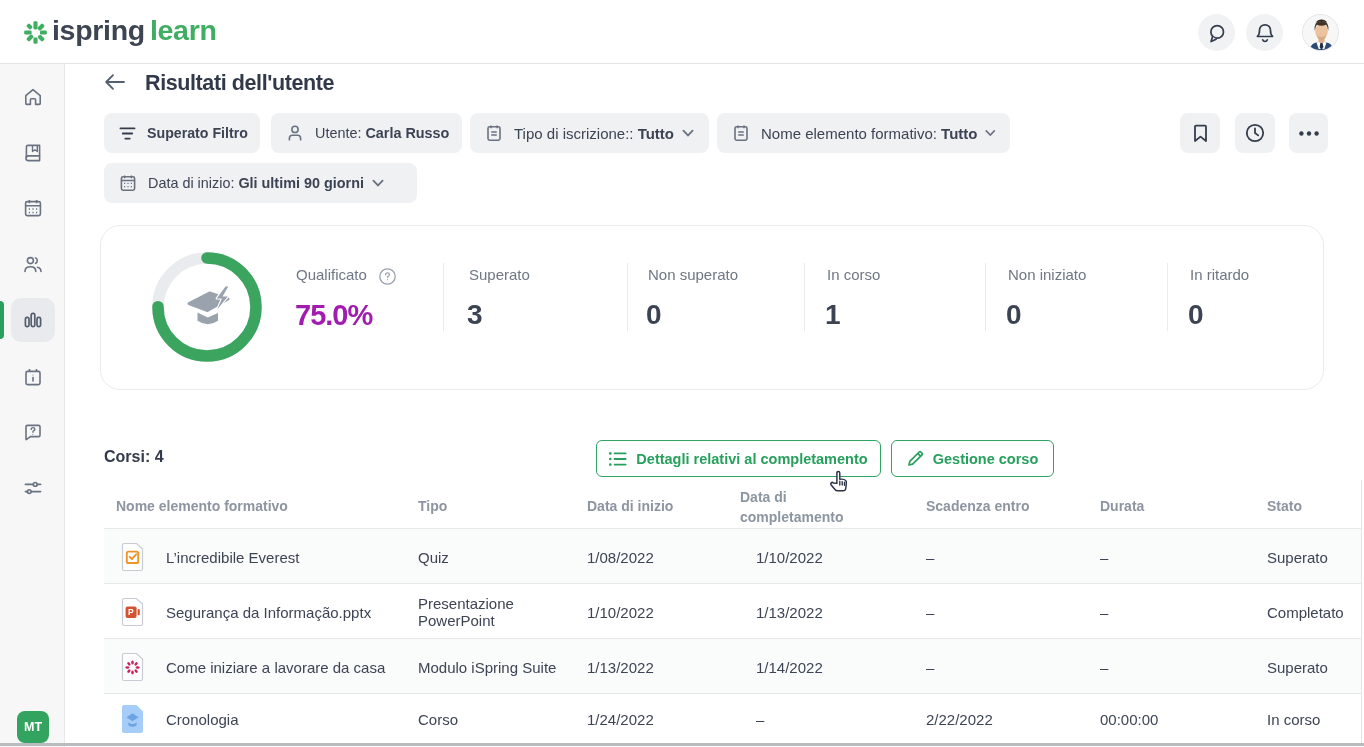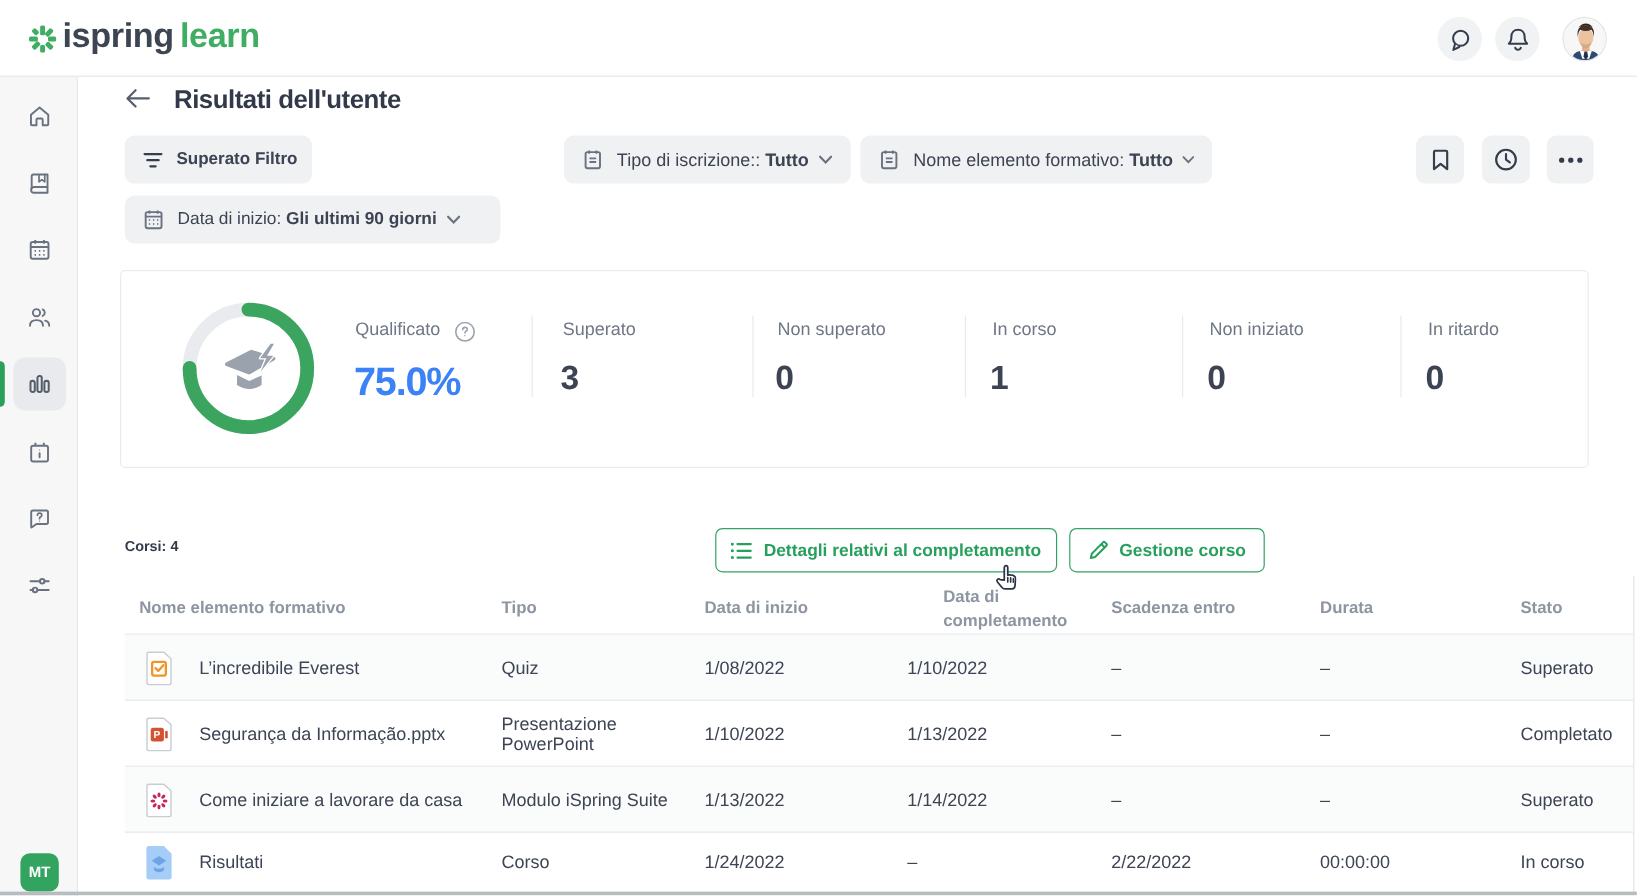--- a/index.html
+++ b/index.html
@@ -19,21 +19,21 @@
     background:#e9eaed; border-radius:10px; }
   
   #content { position:absolute; left:65px; top:64px; width:1299px; height:683px; background:#fff; }
   .chip { position:absolute; height:40px; background:#f0f1f3; border-radius:8px;
     display:flex; align-items:center; color:#3c4353; font-size:15px; white-space:nowrap; }
   .chipic { margin-left:15px; margin-right:11px; flex:none; }
   .b { font-weight:bold; }
   .chev { margin-left:8px; margin-right:14px; }
   
   #card { position:absolute; left:35px; top:161px; width:1224px; height:165px;
-    background:#fff; border:1px solid #e9ebee; border-radius:4px; }
+    background:#fff; border:1px solid #e9ebee; border-radius:20px; }
   .stlabel { position:absolute; top:40px; font-size:15px; color:#6f7785; }
   .stnum { position:absolute; top:73px; font-size:28px; font-weight:bold; color:#3c4352; }
   .stdiv { position:absolute; top:37px; width:1px; height:68px; background:#e8eaee; }
   
   .gbtn { position:absolute; top:376px; height:37px; border:1px solid #30a466;
     border-radius:6px; color:#27a05d; font-size:14.5px; font-weight:bold;
     display:flex; align-items:center; justify-content:center; background:#fff; }
   .gbtn svg { margin-right:9px; }
   
   .th { position:absolute; font-size:14px; font-weight:bold; color:#8d95a1; }
@@ -163,20 +163,27 @@
   <svg class="abs" style="left:39px;top:9px" width="22" height="18" viewBox="0 0 22 18" fill="none" stroke="#555e6d" stroke-width="1.8">
     <path d="M20 9 H2.4 M9 2.2 L2.2 9 L9 15.8" stroke-linecap="round" stroke-linejoin="round"></path>
   </svg>
   <div class="abs" style="left:80px;top:7px;font-size:21.5px;font-weight:bold;color:#323a49;letter-spacing:-0.4px">Risultati dell'utente</div>
 
   <div class="chip" style="left:39px;top:49px;width:156px">
     <svg class="chipic" width="17" height="15" viewBox="0 0 17 15" stroke="#343d4c" stroke-width="1.9" stroke-linecap="round">
         <path d="M1.5 2.4 h14 M3.8 7.5 h9.4 M6.3 12.6 h4.4"></path>
       </svg>
     <span class="b" style="font-size:14.2px">Superato Filtro</span>
+  </div>
+  <div class="chip" style="left:206px;top:49px;width:191px">
+    <svg class="chipic" width="18" height="18" viewBox="0 0 18 18" fill="none" stroke="#6a7280" stroke-width="1.6">
+        <circle cx="9" cy="5.4" r="3.1"></circle>
+        <path d="M3.4 16.4 v-2.2 q0-3 3-3 h5.2 q3 0 3 3 v2.2"></path>
+      </svg>
+    <span style="font-size:14.4px">Utente:&nbsp;<span class="b">Carla Russo</span></span>
   </div>
   <div class="chip" style="left:652px;top:49px;width:293px">
     <svg class="chipic" width="18" height="18" viewBox="0 0 18 18" fill="none" stroke="#6a7280" stroke-width="1.6">
         <rect x="3" y="2.8" width="12" height="13.4" rx="1.6"></rect>
         <path d="M6 1.4 v2.8 M12 1.4 v2.8 M6.2 8 h5.6 M6.2 11 h5.6" stroke-width="1.5"></path>
       </svg>
     <span>Nome elemento formativo:&nbsp;<span class="b">Tutto</span></span>
     <svg class="chev" width="12" height="8" viewBox="0 0 12 8" fill="none" stroke="#6a7280" stroke-width="1.8">
         <path d="M1.4 1.6 L6 6.4 L10.6 1.6" stroke-linecap="round"></path>
       </svg>
@@ -236,39 +243,39 @@
       </g>
       <path d="M76.5 37.5 l-8.8 12 h5.2 l-4.6 11 10.4-13 h-5.2 l5.8-10 z" fill="#9aa2ae" stroke="#fff" stroke-width="2.2" stroke-linejoin="round"></path>
       <path d="M76.5 37.5 l-8.8 12 h5.2 l-4.6 11 10.4-13 h-5.2 l5.8-10 z" fill="#9aa2ae"></path>
     </svg>
     <div class="stlabel" style="left:195px">Qualificato</div>
     <svg class="abs" style="left:278px;top:42px" width="17" height="17" viewBox="0 0 17 17" fill="none" stroke="#9aa2ae" stroke-width="1.3">
         <circle cx="8.5" cy="8.5" r="7.7"></circle>
         <path d="M6.6 6.8 q0-2 1.9-2 q1.9 0 1.9 1.8 q0 1.2-1.4 1.7 q-0.5 0.2-0.5 0.9 v0.3" stroke-linecap="round"></path>
         <circle cx="8.4" cy="11.7" r="0.6" fill="#9aa2ae" stroke="none"></circle>
       </svg>
-    <div class="abs" style="left:194px;top:73px;font-size:33px;font-weight:bold;color:#3b82f6;letter-spacing:-1px">75.0%</div>
+    <div class="abs" style="left:194px;top:73px;font-size:29px;font-weight:bold;color:#a21caf;letter-spacing:-1px">75.0%</div>
     <div class="stdiv" style="left:342px"></div>
     <div class="stlabel" style="left:368px">Superato</div>
     <div class="stnum" style="left:366px">3</div>
     <div class="stdiv" style="left:526px"></div>
     <div class="stlabel" style="left:547px">Non superato</div>
     <div class="stnum" style="left:545px">0</div>
     <div class="stdiv" style="left:703px"></div>
     <div class="stlabel" style="left:726px">In corso</div>
     <div class="stnum" style="left:724px">1</div>
     <div class="stdiv" style="left:884px"></div>
     <div class="stlabel" style="left:907px">Non iniziato</div>
     <div class="stnum" style="left:905px">0</div>
     <div class="stdiv" style="left:1066px"></div>
     <div class="stlabel" style="left:1089px">In ritardo</div>
     <div class="stnum" style="left:1087px">0</div>
   </div>
 
-  <div class="abs" style="left:39px;top:384px;font-size:12px;font-weight:bold;color:#333a49">Corsi: 4</div>
+  <div class="abs" style="left:39px;top:384px;font-size:16px;font-weight:bold;color:#333a49">Corsi: 4</div>
   <div class="gbtn" style="left:531px;width:285px">
     <svg width="18" height="14" viewBox="0 0 18 14" fill="none" stroke="#27a05d" stroke-width="1.9" stroke-linecap="round">
         <path d="M5.6 1.4 h11 M5.6 7 h11 M5.6 12.6 h11"></path>
         <g fill="#27a05d" stroke="none">
           <circle cx="1.3" cy="1.4" r="1.3"></circle>
           <circle cx="1.3" cy="7" r="1.3"></circle>
           <circle cx="1.3" cy="12.6" r="1.3"></circle>
         </g>
       </svg>
     Dettagli relativi al completamento
@@ -282,21 +289,21 @@
   </div>
 
   <svg class="abs" style="left:763px;top:406px;z-index:9" width="19" height="26" viewBox="0 0 19 26">
     <path d="M8.9 13.4 V3.1 q0-1.7 1.45-1.7 q1.45 0 1.45 1.7 v6.1 q4.6-0.4 6 1.4 q0.7 0.9 0.55 2.4 l-0.55 5.3 q-0.25 2.5-2.4 2.5 h-5.9 q-1.5 0-2.5-1.25 l-3.8-4.55 q-0.95-1.2 0.05-2.15 q1.05-1 2.2 0.1 z" fill="#fff" stroke="#2b3245" stroke-width="1.45" stroke-linejoin="round"></path>
     <path d="M11.8 11.2 v3.9 M14.2 11.6 v3.5 M16.5 12.2 v3" stroke="#2b3245" stroke-width="1.35" fill="none" stroke-linecap="round"></path>
   </svg>
 
   <div class="th" style="left:51px;top:434px">Nome elemento formativo</div>
   <div class="th" style="left:353px;top:434px">Tipo</div>
   <div class="th" style="left:522px;top:434px">Data di inizio</div>
-  <div class="th" style="left:721px;top:423px;width:110px;line-height:20px">Data di completamento</div>
+  <div class="th" style="left:675px;top:423px;width:110px;line-height:20px">Data di completamento</div>
   <div class="th" style="left:861px;top:434px">Scadenza entro</div>
   <div class="th" style="left:1035px;top:434px">Durata</div>
   <div class="th" style="left:1202px;top:434px">Stato</div>
   <div class="sep" style="top:464px"></div>
   <div class="abs" style="left:1296px;top:416px;width:1px;height:263px;background:#e2e4e8"></div>
 
   <div class="row" style="top:465px;background:#fafbfb">
     <svg class="cell" style="left:16px" width="25" height="30" viewBox="0 0 25 30">
         <path d="M2.5 3 q0-1.5 1.5-1.5 h12.5 L22.5 7 V27 q0 1.5-1.5 1.5 h-17 q-1.5 0-1.5-1.5 Z" fill="#fff" stroke="#c9cdd3" stroke-width="1.2"></path>
         <rect x="6.8" y="9.6" width="11.4" height="11.4" rx="1.6" fill="none" stroke="#ef9426" stroke-width="1.9"></rect>
@@ -351,21 +358,21 @@
   </div>
   <div class="sep" style="top:629px"></div>
   <div class="row" style="top:630px;height:49px">
     <svg class="cell" style="left:16px" width="25" height="31" viewBox="0 0 25 31">
         <path d="M2 3.5 q0-2 2-2 h12.5 L23 8 V27.5 q0 2-2 2 H4 q-2 0-2-2 Z" fill="#a6cdf8"></path>
         <g fill="#6da4e3">
           <path d="M12.5 9.8 l6 4 -6 4 -6-4 z"></path>
           <path d="M8.3 18.9 q4.2 3.2 8.4 0 l0 2.8 q-4.2 3.2-8.4 0 z"></path>
         </g>
       </svg>
-    <div class="cell" style="left:62px">Risultati</div>
+    <div class="cell" style="left:62px">Cronologia</div>
     <div class="cell" style="left:314px">Corso</div>
     <div class="cell" style="left:483px">1/24/2022</div>
     <div class="cell" style="left:652px">–</div>
     <div class="cell" style="left:822px">2/22/2022</div>
     <div class="cell" style="left:996px">00:00:00</div>
     <div class="cell" style="left:1163px">In corso</div>
   </div>
 </div>
 <div class="abs" style="left:0;top:743px;width:1364px;height:3px;background:#b9bcbf;z-index:6"></div>
 

